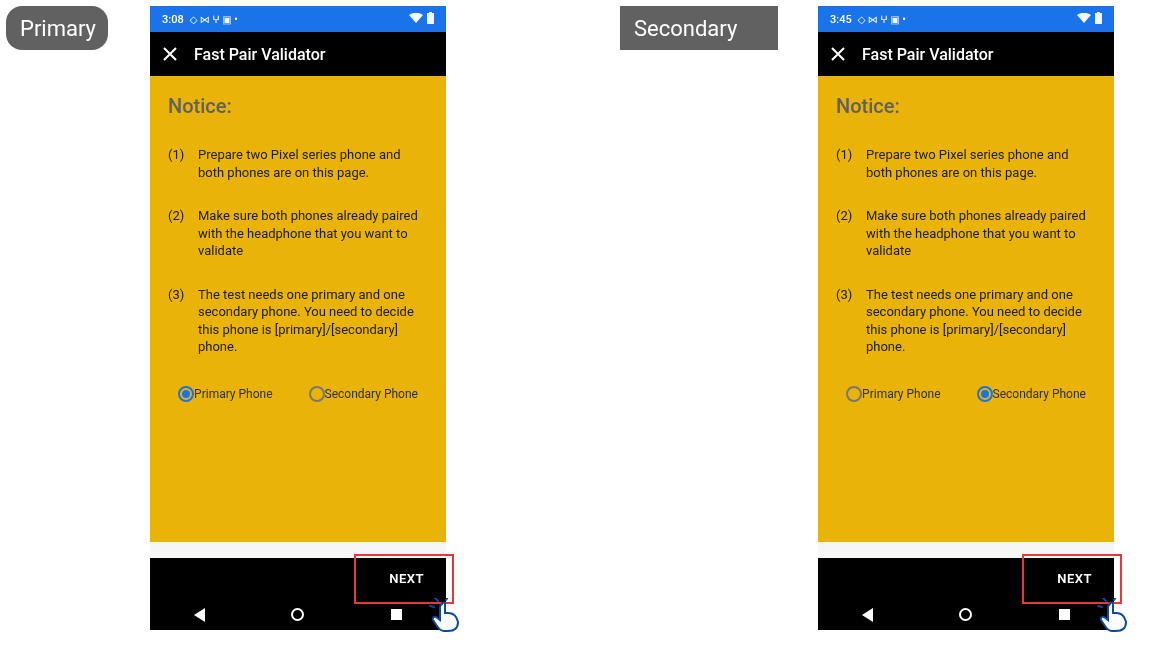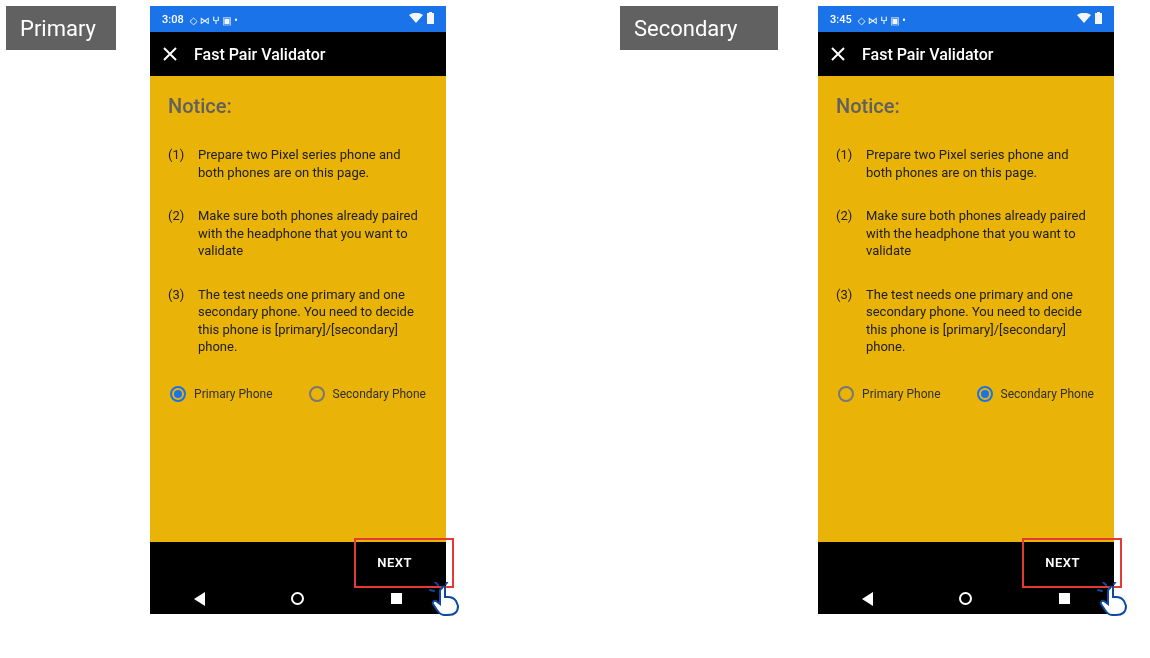--- a/index.html
+++ b/index.html
@@ -23,40 +23,40 @@
     top: 6px;
     height: 44px;
     background: #616161;
     color: #fff;
     font-size: 22px;
     font-weight: 400;
     display: flex;
     align-items: center;
     padding: 0 14px;
   }
-  .tag-left  { left: 6px;  width: 110px; }
+  .tag-left  { left: 6px;  width: 102px; border-radius: 16px; }
   .tag-right { left: 620px; width: 158px; }
   .phone {
     width: 296px;
     background: #f6f6f6;
     display: flex;
     flex-direction: column;
   }
   .status-bar {
     height: 26px;
     background: #1a73e8;
     color: #fff;
     display: flex;
     align-items: center;
     justify-content: space-between;
     padding: 0 12px;
     font-size: 11px;
     font-weight: 500;
   }
-  .status-left { display: flex; align-items: flex-end; gap: 6px; }
+  .status-left { display: flex; align-items: center; gap: 6px; }
   .status-right{ display: flex; align-items: center; gap: 4px; }
   .status-glyph { font-size: 10px; opacity: .95; }
   .title-bar {
     height: 44px;
     background: #000000;
     color: #fff;
     display: flex;
     align-items: center;
     padding: 0 10px;
     gap: 14px;
@@ -91,21 +91,20 @@
   .radio-row {
     display: flex;
     justify-content: center;
     gap: 36px;
     margin-top: 30px;
     margin-bottom: 10px;
   }
   .radio-item {
     display: flex;
     align-items: center;
-    gap: 8px;
     font-size: 12px;
     color: #303030;
   }
   .radio-outer {
     width: 16px; height: 16px;
     border-radius: 50%;
     border: 2px solid #777;
     display:flex; align-items:center; justify-content:center;
   }
   .radio-outer.sel { border-color: #1a73e8; }
@@ -114,22 +113,23 @@
     background: #1a73e8;
   }
   .spacer { height: 120px; }
   .bottom-bar {
     background: #000;
     color: #fff;
     height: 42px;
     display: flex;
     align-items: center;
     justify-content: flex-end;
-    padding-right: 34px;
+    padding-right: 22px;
     position: relative;
+    margin-top: 16px;
   }
   .next-btn {
     color: #fff;
     font-size: 13px;
     font-weight: 600;
     letter-spacing: 0.5px;
   }
   .next-highlight {
     position: absolute;
     right: -8px;

